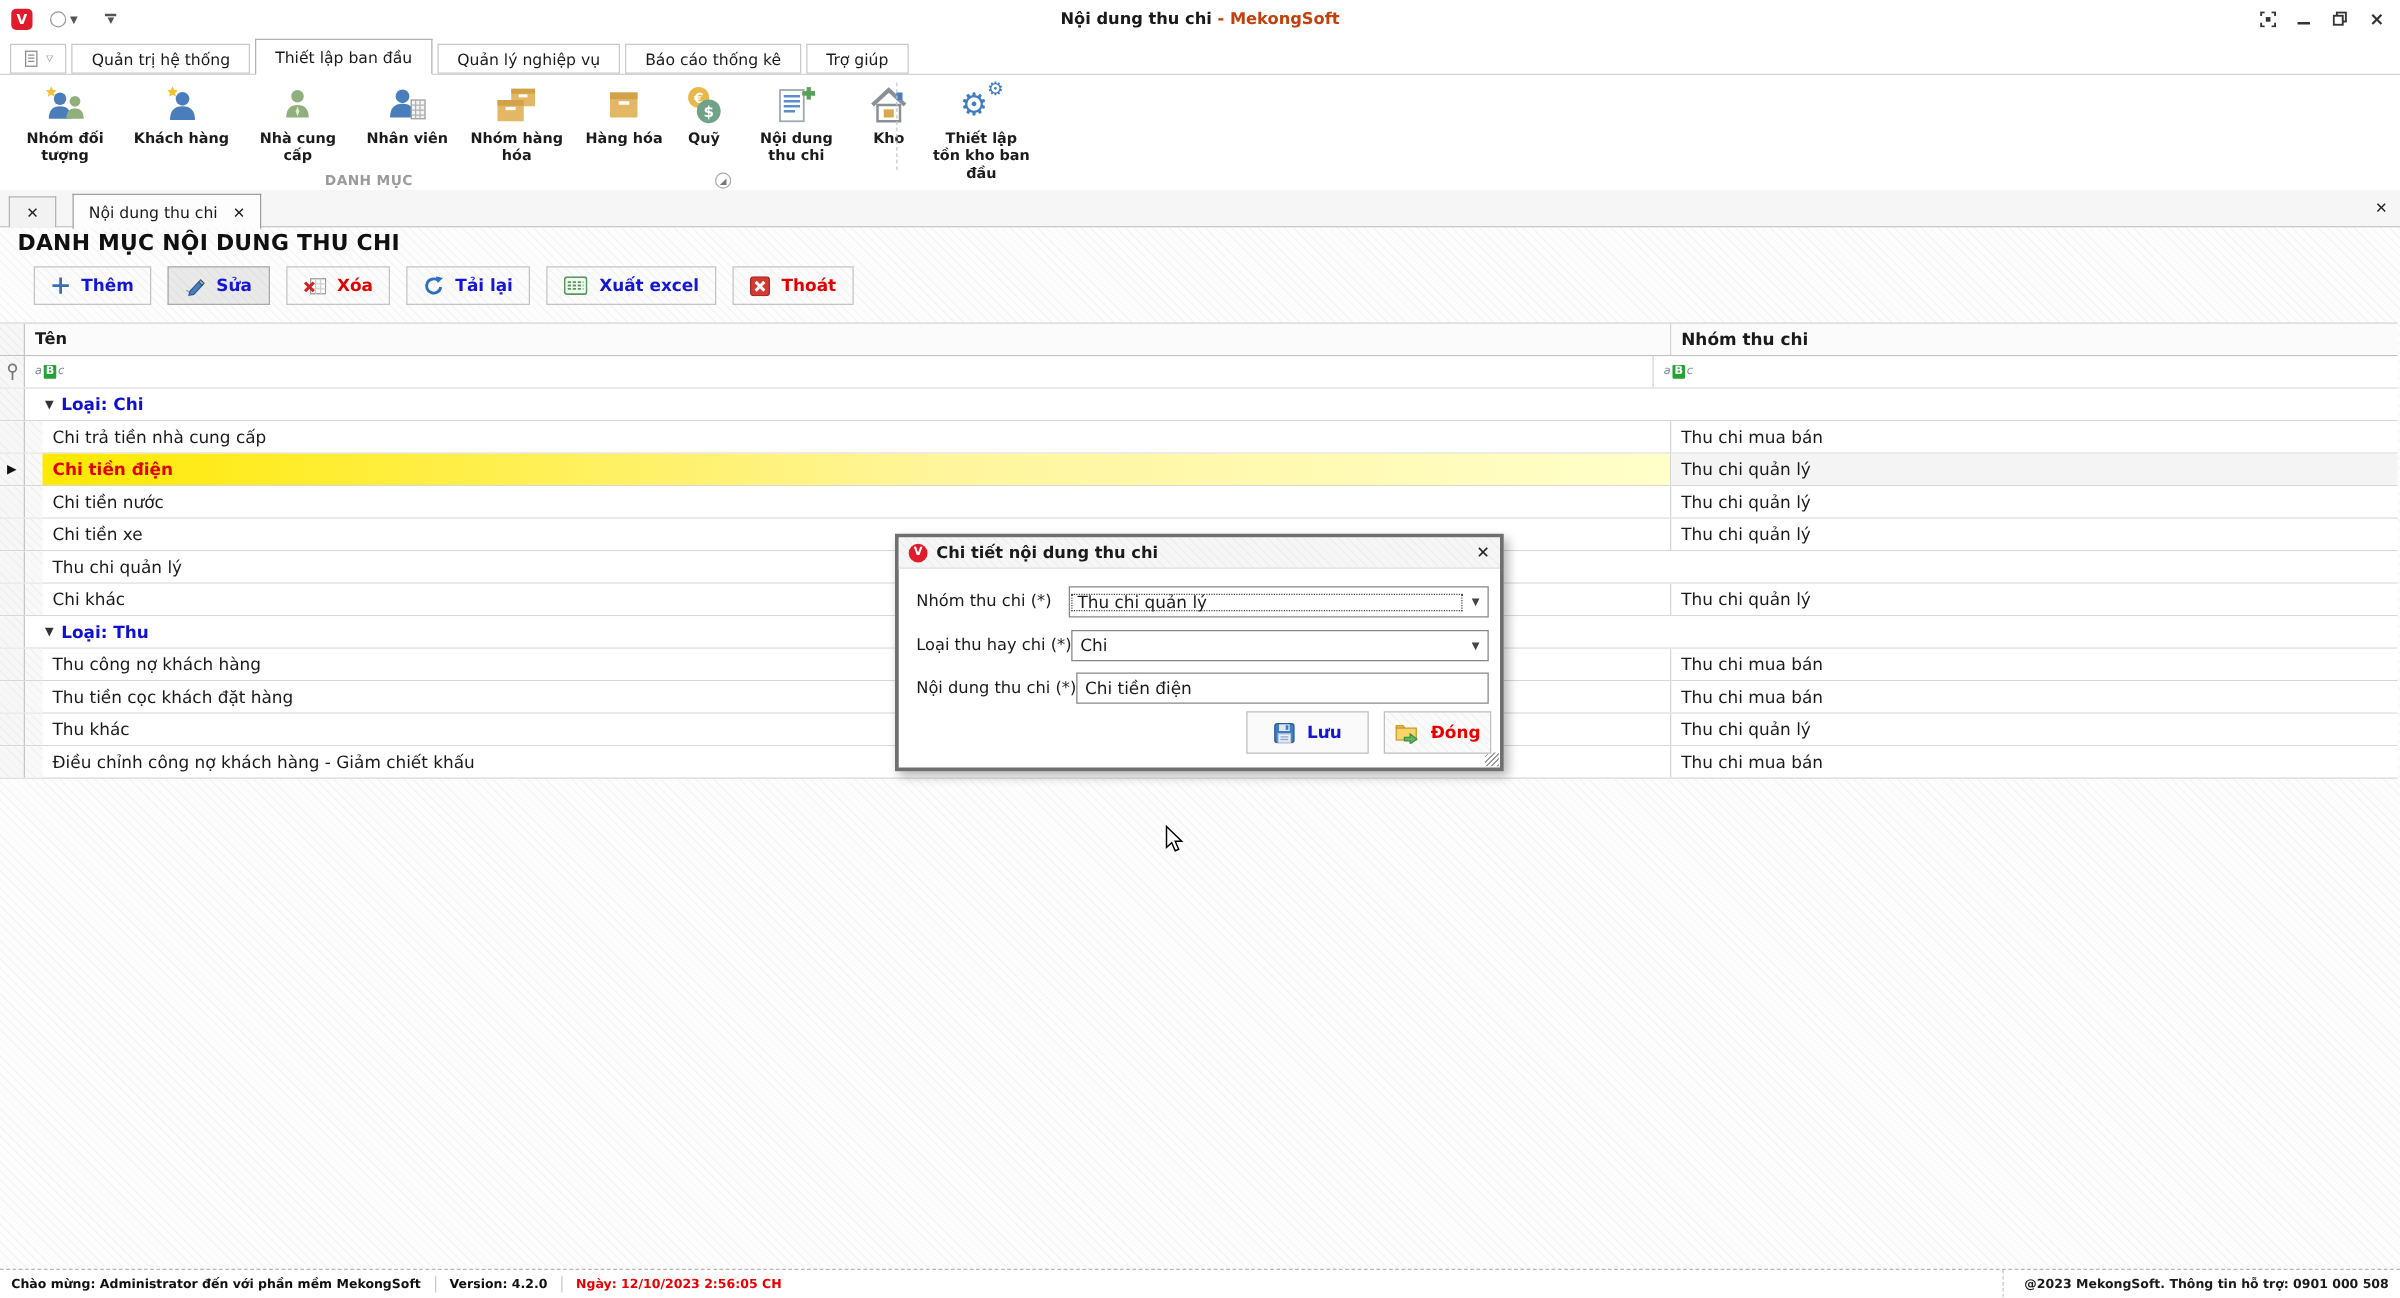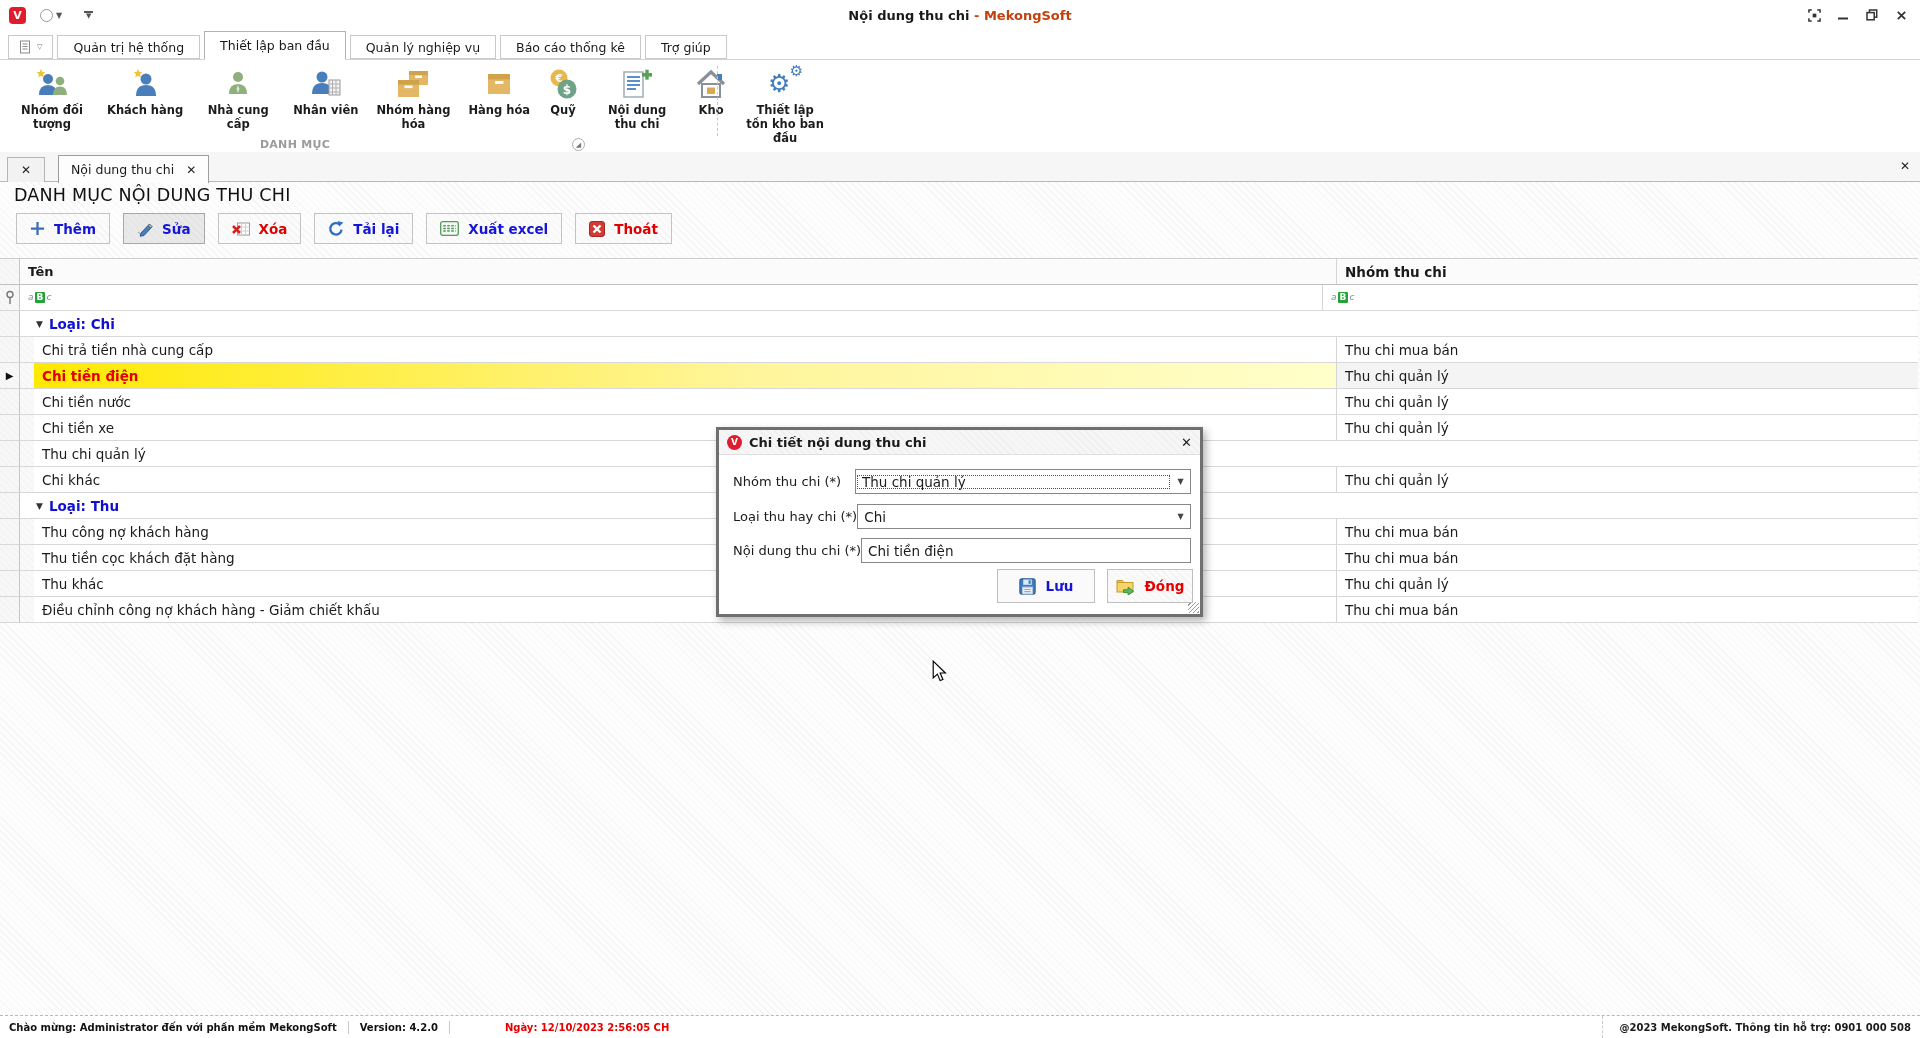--- a/index.html
+++ b/index.html
@@ -47,23 +47,23 @@
   
   #docstrip { position:absolute; top:152px; left:0; width:1920px; height:30px; background:#f6f6f6; border-bottom:1px solid #b9b9b9; }
   #closeall-tab { position:absolute; left:7px; top:5px; width:38px; height:25px; border:1px solid #b5b5b5; border-bottom:none; background:#f2f2f2; display:flex; align-items:center; justify-content:center; font-weight:bold; font-size:12px; color:#222; }
   #active-doctab { position:absolute; left:58px; top:3px; height:28px; background:#fdfdfd; border:1px solid #9e9e9e; border-bottom:none; display:flex; align-items:center; gap:12px; padding:0 12px; z-index:2; }
   #active-doctab .dlabel { font-size:12.5px; white-space:nowrap; }
   #active-doctab .dclose, #strip-close { font-weight:bold; font-size:12px; color:#222; }
   #strip-close { position:absolute; right:10px; top:7px; }
 
   
   #content { position:absolute; top:182px; left:0; width:1920px; height:833px; background-color:#fdfdfd; }
-  #page-title { position:absolute; top:3px; left:14px; font-size:17.5px; font-weight:normal; color:#101010; letter-spacing:.2px; white-space:nowrap; }
-
-  #toolbar { position:absolute; top:31px; left:16px; display:flex; gap:13px; }
+  #page-title { position:absolute; top:3px; left:14px; font-size:17.5px; font-weight:bold; color:#101010; letter-spacing:.2px; white-space:nowrap; }
+
+  #toolbar { position:absolute; top:31px; left:27px; display:flex; gap:13px; }
   .tbtn { height:31px; border:1px solid #c3c3c3; background-color:#fbfbfb; display:flex; align-items:center; gap:9px; padding:0 13px; font-weight:bold; font-size:13.5px; white-space:nowrap; }
   .tbtn.pressed { background-color:#e9e9e9; border-color:#a8a8a8; }
 
   
   #grid { position:absolute; top:76px; left:0; width:1918px; background:#fff; border-top:1px solid #cdcdcd; }
   .grow { display:flex; height:26px; border-bottom:1px solid #d8d8d8; background:#fff; align-items:stretch; }
   .grow.header { font-weight:bold; border-bottom:1px solid #c0c0c0; background-color:#fbfbfb; }
   .gcell-ind { flex:0 0 20px; border-right:1px solid #c6c6c6; background-color:#f7f7f7; display:flex; align-items:center; justify-content:center; }
   .gcell-indent { flex:0 0 14px; background-color:#f9f9f9; }
   .gcell-name { flex:0 0 1303px; display:flex; align-items:center; padding-left:8px; border-right:1px solid #d5d5d5; font-size:13.5px; white-space:nowrap; overflow:hidden; }
@@ -93,21 +93,21 @@
   .dlg-field .drop { flex:0 0 19px; align-self:stretch; display:flex; align-items:center; justify-content:center; font-size:8px; color:#444; }
   .dlg-btn { position:absolute; height:34px; border:1px solid #bfbfbf; background-color:#fafafa; display:flex; align-items:center; justify-content:center; gap:10px; font-weight:bold; font-size:13.5px; }
   #dlg-resize { position:absolute; right:1px; bottom:1px; width:11px; height:11px;
     background-image:repeating-linear-gradient(135deg, transparent 0 2px, #9a9a9a 2px 3px); }
 
   
   #statusbar { position:absolute; bottom:0; left:0; width:1920px; height:23px; background:#fff; border-top:1px dashed #b8b8b8; display:flex; align-items:center; font-weight:bold; font-size:10px; }
   #statusbar .sep { border-left:1px solid #c9c9c9; height:13px; margin:0 11px; }
   #sb-welcome { margin-left:9px; color:#111; white-space:nowrap; }
   #sb-version { color:#111; white-space:nowrap; }
-  #sb-date { color:#e80000; white-space:nowrap;margin-left:44px; }
+  #sb-date { color:#e80000; white-space:nowrap; }
   #sb-right { margin-left:auto; border-left:1px dashed #c9c9c9; height:100%; display:flex; align-items:center; padding:0 9px 0 16px; white-space:nowrap; }
 
   #cursor { position:absolute; left:930px; top:478px; z-index:50; }
 </style>
 </head>
 <body>
 
 <div id="titlebar">
   <div class="vlogo">V</div>
   <div class="qat-circle"></div>

